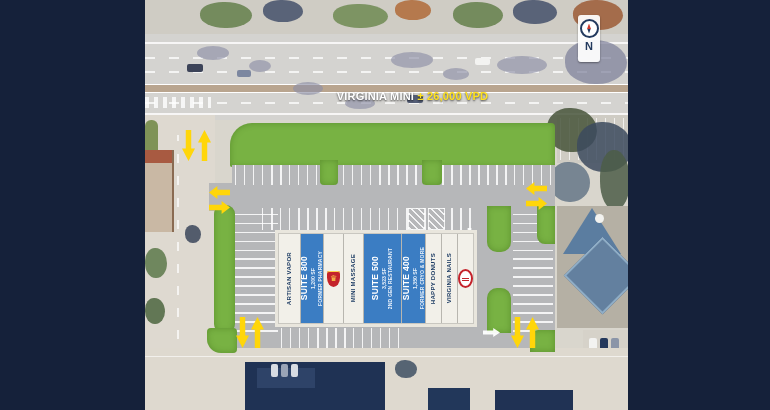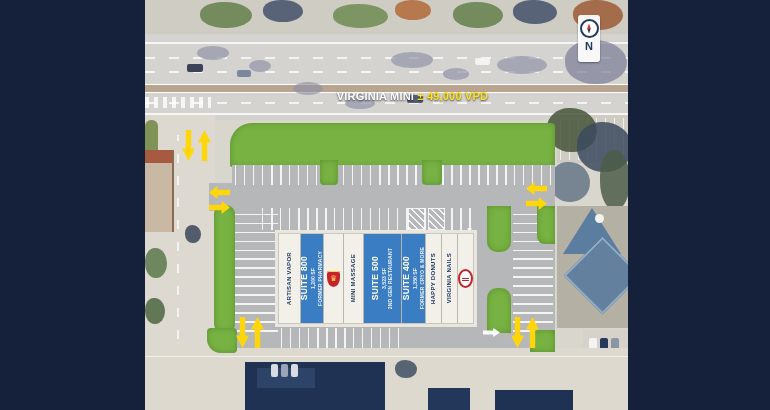--- a/index.html
+++ b/index.html
@@ -203,21 +203,21 @@
     <div class="b yar ar-h ar-right" style="left:64px;top:201px;"></div>
     <div class="b yar ar-h" style="left:381px;top:182px;"></div>
     <div class="b yar ar-h ar-right" style="left:381px;top:197px;"></div>
     <div class="b yar ar-v ar-down" style="left:91px;top:317px;"></div>
     <div class="b yar ar-v" style="left:106px;top:317px;"></div>
     <div class="b yar ar-v ar-down" style="left:366px;top:317px;"></div>
     <div class="b yar ar-v" style="left:381px;top:317px;"></div>
 
     <div class="b roadlabel">
       <span class="nm">VIRGINIA MINI</span>
-      <span class="tr">± 49,000 VPD</span>
+      <span class="tr">± 26,000 VPD</span>
     </div>
 
     <div class="b northbadge">
       <span class="compass">
           <span class="needle"></span>
         </span>
       <span class="nletter">N</span>
     </div>
 
   </div>

